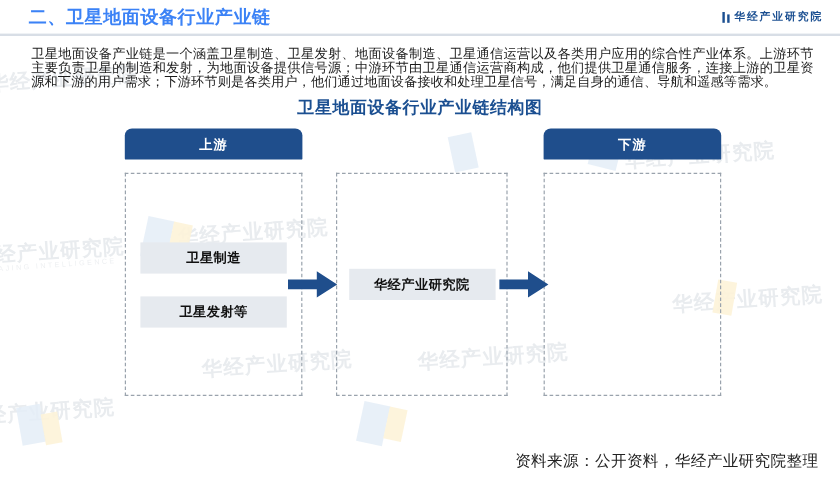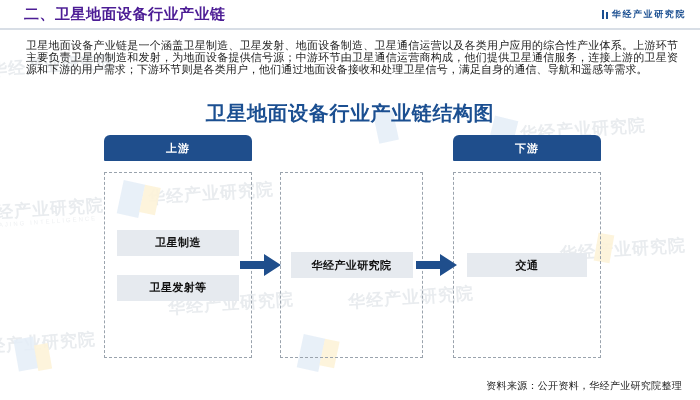--- a/index.html
+++ b/index.html
@@ -58,21 +58,21 @@
     z-index: 3;
     height: 30px;
     display: flex;
     align-items: center;
     justify-content: space-between;
     padding: 0 14px 0 24px;
     border-bottom: 2px solid #d8dee6;
     background: #ffffff;
   }
   .header-title {
-    color: #4c1d95;
+    color: #3b82f6;
     font-size: 15px;
     font-weight: 700;
     letter-spacing: .5px;
   }
   .brand {
     display: flex;
     align-items: center;
     gap: 4px;
   }
   .brand-mark {
@@ -104,23 +104,23 @@
     color: #1a1a1a;
     text-align: justify;
     letter-spacing: .1px;
   }
 
   
   .chart-title {
     position: relative;
     z-index: 2;
     text-align: center;
-    margin-top: 25px;
+    margin-top: 6px;
     color: #1b4f91;
-    font-size: 20px;
+    font-size: 14px;
     font-weight: 700;
     letter-spacing: .6px;
   }
 
   
   .diagram {
     position: relative;
     z-index: 2;
     margin-top: 8px;
     height: 230px;
@@ -179,21 +179,21 @@
   }
   .arrow.a1 { left: 240px; }
   .arrow.a2 { left: 416px; }
 
   
   .source {
     position: absolute;
     z-index: 2;
     right: 18px;
     bottom: 7px;
-    font-size: 10px;
+    font-size: 13px;
     color: #222222;
     letter-spacing: .3px;
   }
 </style>
 </head>
 <body>
 
 <div class="wm-layer">
   <div class="wm" style="left:-22px; top:198px;">华经产业研究院</div>
   <div class="wm-sub" style="left:-14px; top:219px;">HUAJING INTELLIGENCE</div>
@@ -239,21 +239,20 @@
   <div class="tier-box up">
     <div class="node">卫星制造</div>
     <div class="node">卫星发射等</div>
   </div>
 
   <div class="tier-box mid">
     <div class="node">华经产业研究院</div>
   </div>
 
   <div class="tier-box down">
-    <div class="node">交通</div>
   </div>
 
   <svg class="arrow a1" viewBox="0 0 42 24">
     <path d="M0 8 L24 8 L24 1 L41 12 L24 23 L24 16 L0 16 Z" fill="#1f4e8c"></path>
   </svg>
   <svg class="arrow a2" viewBox="0 0 42 24">
     <path d="M0 8 L24 8 L24 1 L41 12 L24 23 L24 16 L0 16 Z" fill="#1f4e8c"></path>
   </svg>
 
 </div>

